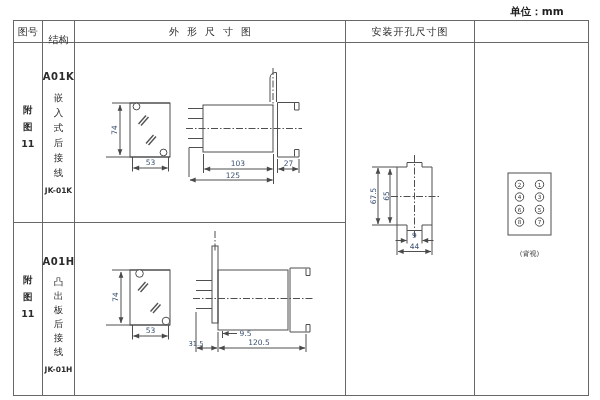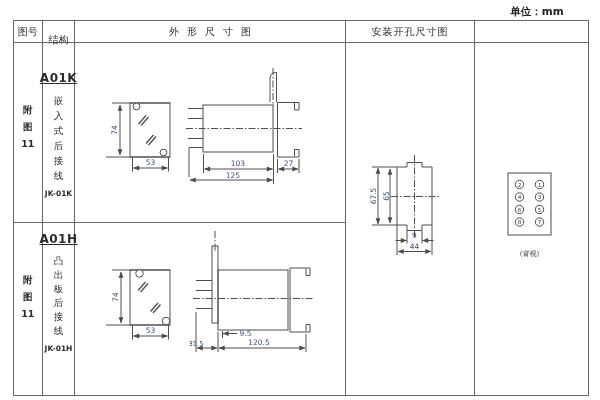--- a/index.html
+++ b/index.html
@@ -4,21 +4,21 @@
 <style>
   html,body{margin:0;padding:0;background:#fff;}
   .page{position:relative;width:600px;height:400px;background:#fff;overflow:hidden;
         font-family:"DejaVu Sans","Liberation Sans",sans-serif;border-radius:17px;}
   .abs{position:absolute;}
   .hdr{position:absolute;top:25px;font-size:10px;font-weight:400;color:#2b2b2b;text-align:center;}
   .unit{position:absolute;left:497px;top:5px;width:80px;text-align:center;
         font-size:10.5px;font-weight:600;color:#1f1f1f;}
   .cell{position:absolute;display:flex;flex-direction:column;align-items:center;color:#2b2b2b;}
   .figcell{font-size:9.5px;font-weight:600;line-height:17px;}
-  .structcell .model{font-size:12px;font-weight:600;margin-bottom:8px;letter-spacing:.5px;text-decoration:underline;}
+  .structcell .model{font-size:10px;font-weight:600;margin-bottom:8px;letter-spacing:.5px;}
   .structcell .chars{display:flex;flex-direction:column;align-items:center;font-size:9.5px;}
   .structcell.r1 .chars span{line-height:15px;}
   .structcell.r2 .chars span{line-height:14px;}
   .structcell .code{font-size:7.5px;font-weight:700;margin-top:6px;letter-spacing:0;}
   
   .tl{stroke:#676767;stroke-width:1;fill:none;shape-rendering:crispEdges;}
   .ln{stroke:#4f4f4f;stroke-width:1;fill:none;}
   .wf{stroke:#4f4f4f;stroke-width:1;fill:#ffffff;}
   .cl{stroke-dasharray:7 2 1.5 2;}
   .hx{stroke:#555;stroke-width:1.4;fill:none;}
@@ -195,21 +195,21 @@
     <span class="chars">
       <span>嵌</span>
       <span>入</span>
       <span>式</span>
       <span>后</span>
       <span>接</span>
       <span>线</span>
     </span>
     <span class="code">JK-01K</span>
   </div>
-  <div class="cell structcell r2" style="left:42.5px;width:32px;top:232px;">
+  <div class="cell structcell r2" style="left:42.5px;width:32px;top:256px;">
     <span class="model">A01H</span>
     <span class="chars">
       <span>凸</span>
       <span>出</span>
       <span>板</span>
       <span>后</span>
       <span>接</span>
       <span>线</span>
     </span>
     <span class="code">JK-01H</span>

